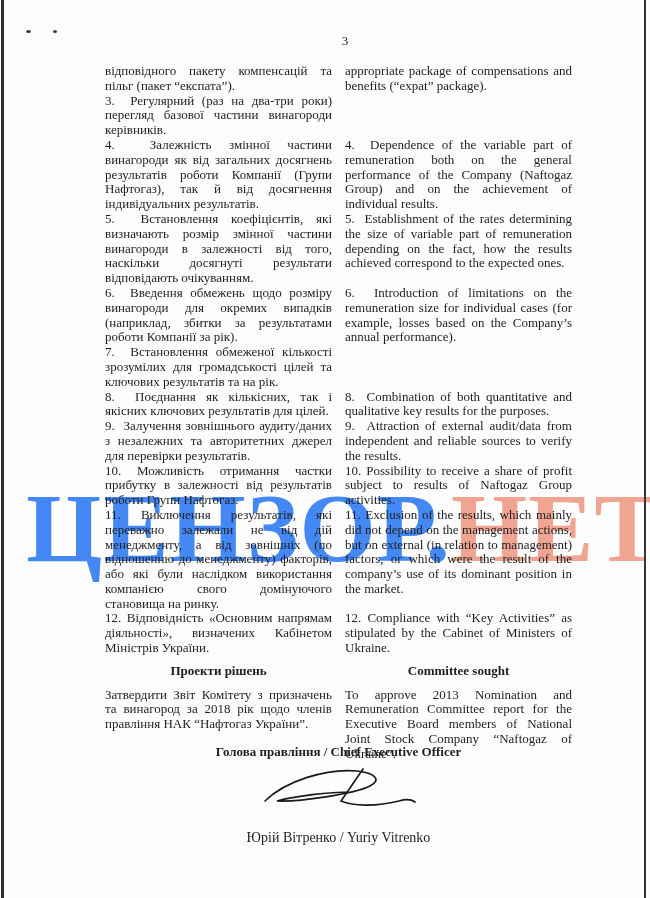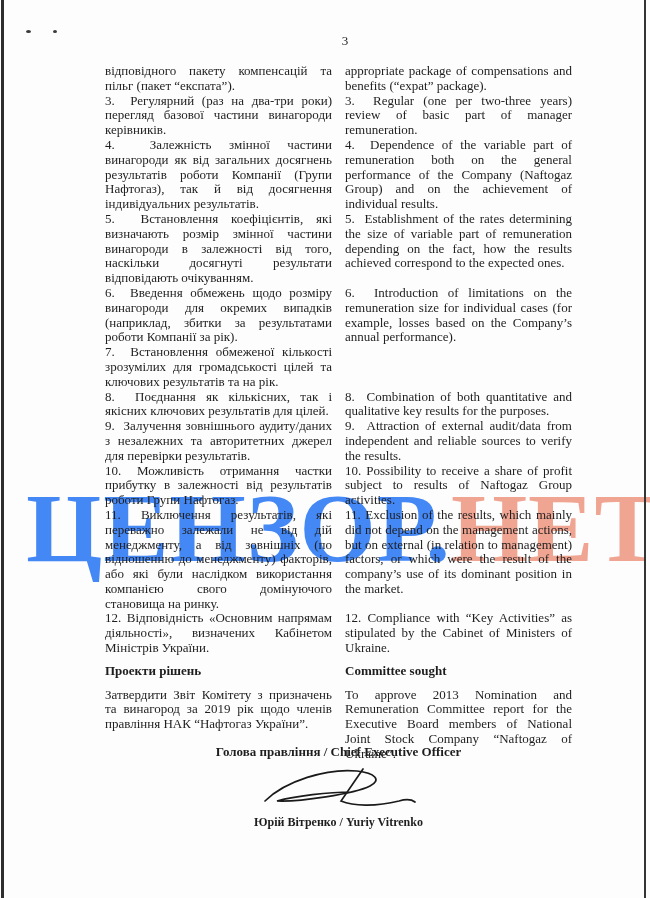--- a/index.html
+++ b/index.html
@@ -36,29 +36,29 @@
 
   .content {
     position:absolute; left:105px; top:64px; width:467px;
     font-size:13px; line-height:14.8px; z-index:1;
   }
   .row { display:flex; align-items:flex-start; }
   .cell { width:227px; text-align:justify; }
   .cell.ua { margin-right:13px; }
   .cell p { margin:0; padding:0; }
   .row.heading { font-weight:bold; margin:8px 0 9px 0; }
-  .row.heading .cell { text-align:left; }
+  .row.heading .cell { text-align:center; }
 
   .footer {
     position:absolute; left:105px; top:744px; width:467px;
     text-align:center; z-index:1;
   }
   .sig-title { font-weight:bold; font-size:13px; }
   .signature { display:block; margin:5px auto 0 auto; }
-  .sig-name { font-weight:bold; font-size:12px; margin-top:0; }
+  .sig-name { font-weight:normal; font-size:14px; margin-top:15px; }
 </style>
 </head>
 <body>
 
 <div class="page">
 
   <div class="edge edge-left"></div>
   <div class="edge edge-right"></div>
   <div class="speck speck-1"></div>
   <div class="speck speck-2"></div>
@@ -72,23 +72,20 @@
         <div class="cell ua">
           <p>відповідного пакету компенсацій та пільг (пакет “експата”).</p>
         </div>
         <div class="cell en">
           <p>appropriate package of compensations and benefits (“expat” package).</p>
         </div>
       </div>
       <div class="row">
         <div class="cell ua">
           <p>3.&nbsp;&nbsp;Регулярний (раз на два-три роки) перегляд базової частини винагороди керівників.</p>
-        </div>
-        <div class="cell en">
-          <p>3.&nbsp;&nbsp;Regular (one per two-three years) review of basic part of manager remuneration.</p>
         </div>
       </div>
       <div class="row">
         <div class="cell ua">
           <p>4.&nbsp;&nbsp;Залежність змінної частини винагороди як від загальних досягнень результатів роботи Компанії (Групи Нафтогаз), так й від досягнення індивідуальних результатів.</p>
         </div>
         <div class="cell en">
           <p>4.&nbsp;&nbsp;Dependence of the variable part of remuneration both on the general performance of the Company (Naftogaz Group) and on the achievement of individual results.</p>
         </div>
       </div>
@@ -150,21 +147,21 @@
       <div class="row heading">
         <div class="cell ua">
           <p>Проекти рішень</p>
         </div>
         <div class="cell en">
           <p>Committee sought</p>
         </div>
       </div>
       <div class="row">
         <div class="cell ua">
-          <p>Затвердити Звіт Комітету з призначень та винагород за 2019 рік щодо членів правління НАК “Нафтогаз України”.</p>
+          <p>Затвердити Звіт Комітету з призначень та винагород за 2018 рік щодо членів правління НАК “Нафтогаз України”.</p>
         </div>
         <div class="cell en">
           <p>To approve 2013 Nomination and Remuneration Committee report for the Executive Board members of National Joint Stock Company “Naftogaz of Ukraine”.</p>
         </div>
       </div>
     </div>
 
   <div class="footer">
     <div class="sig-title">Голова правління / Chief Executive Officer</div>
     <svg class="signature" width="160" height="50" viewBox="0 0 160 50">

